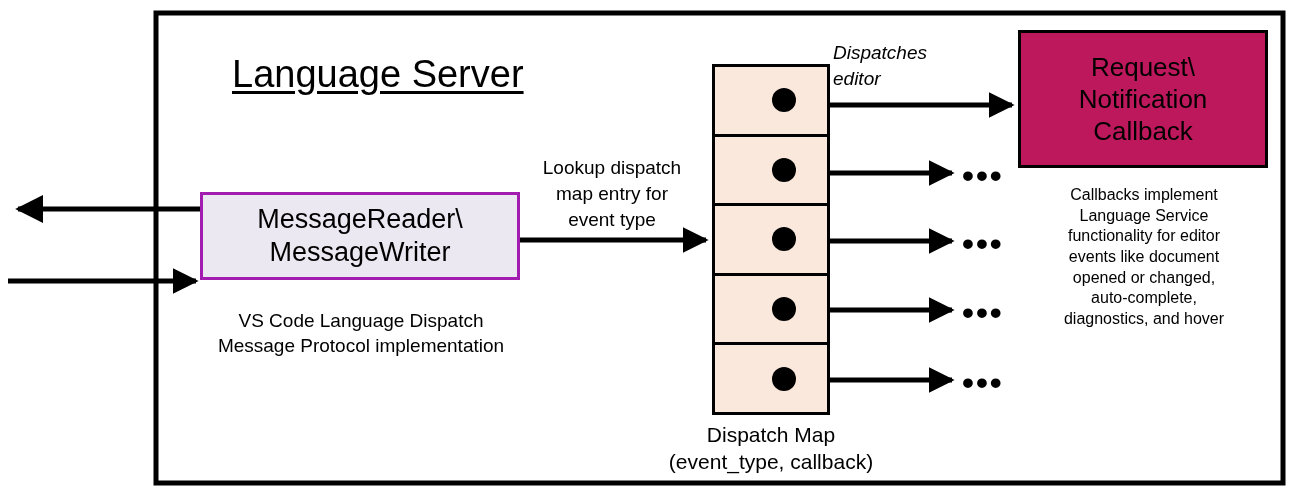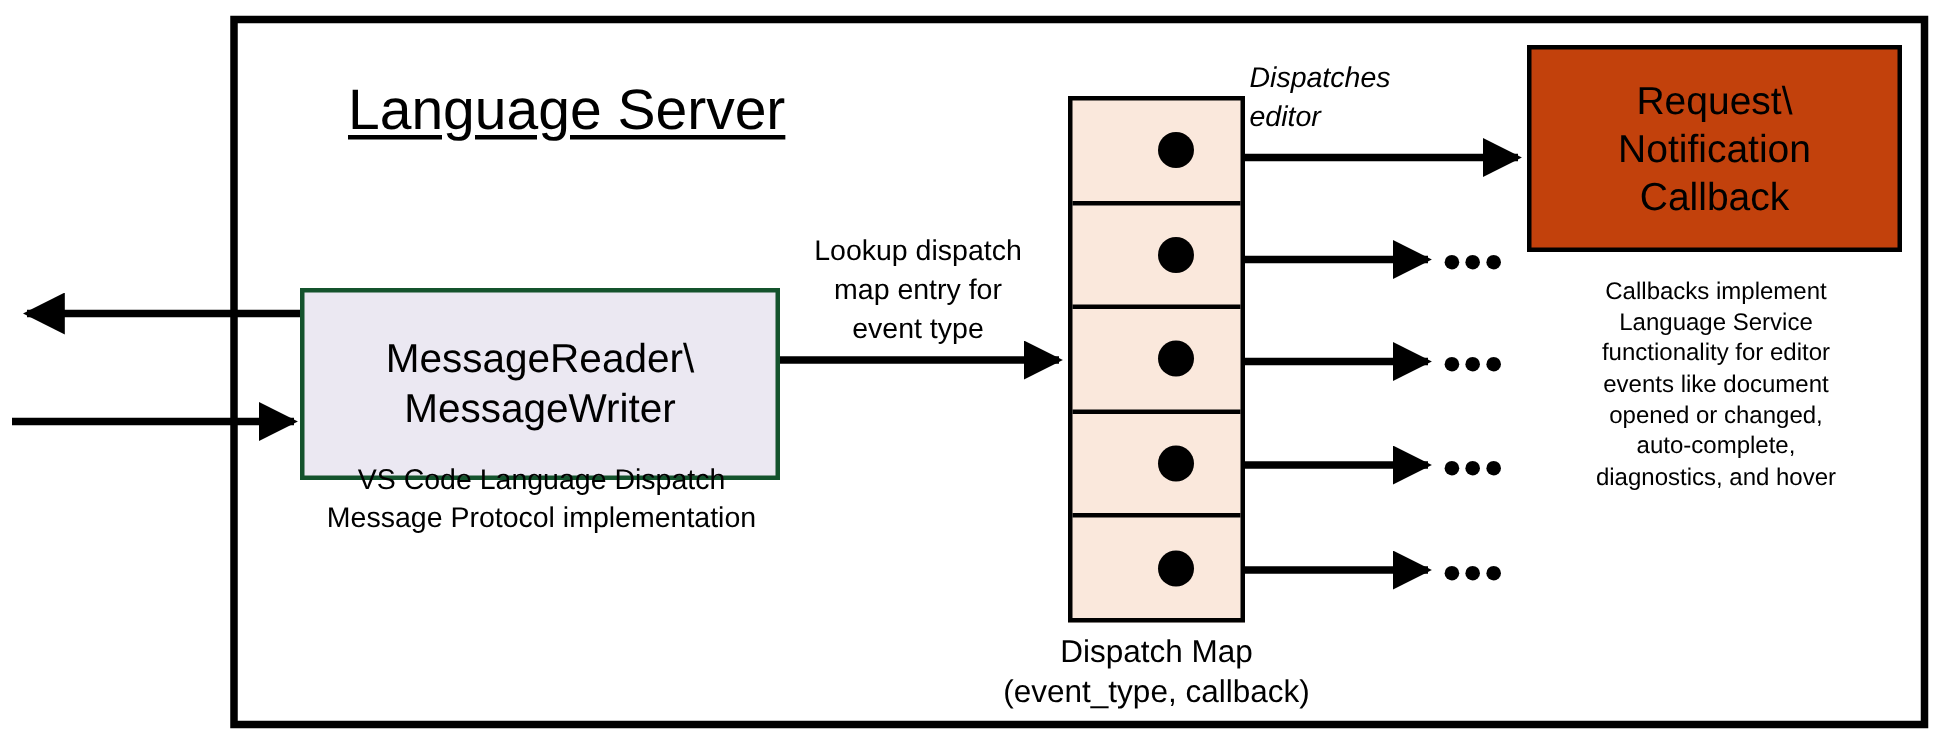--- a/index.html
+++ b/index.html
@@ -42,23 +42,23 @@
     text-decoration: underline;
     text-underline-offset: 4px;
   }
 
   
   #mrw-box {
     position: absolute;
     left: 200px;
     top: 192px;
     width: 320px;
-    height: 128px;
+    height: 88px;
     background: #ebe8f2;
-    border: 3px solid #14532d;
+    border: 3px solid #a21caf;
     box-sizing: border-box;
     display: flex;
     align-items: center;
     justify-content: center;
   }
   #mrw-box .label {
     font-size: 27px;
     line-height: 1.22;
     text-align: center;
     white-space: pre-line;
@@ -139,21 +139,21 @@
     text-align: left;
   }
 
   
   #callback-box {
     position: absolute;
     left: 1018px;
     top: 30px;
     width: 250px;
     height: 138px;
-    background: #c2410c;
+    background: #be185d;
     border: 3px solid #000;
     box-sizing: border-box;
     display: flex;
     align-items: center;
     justify-content: center;
   }
   #callback-box .label {
     font-size: 26px;
     line-height: 1.24;
     text-align: center;

